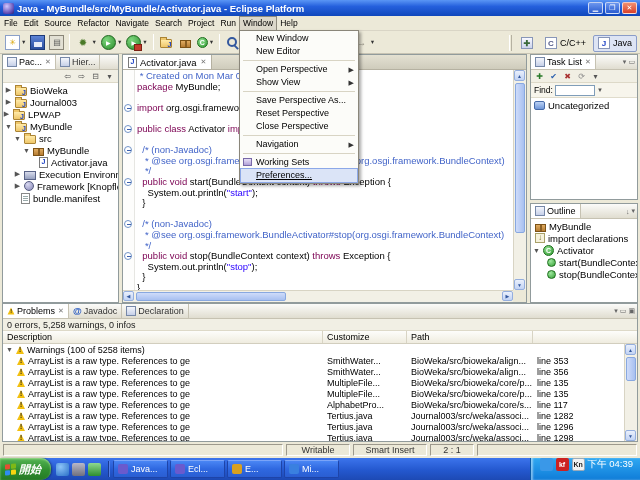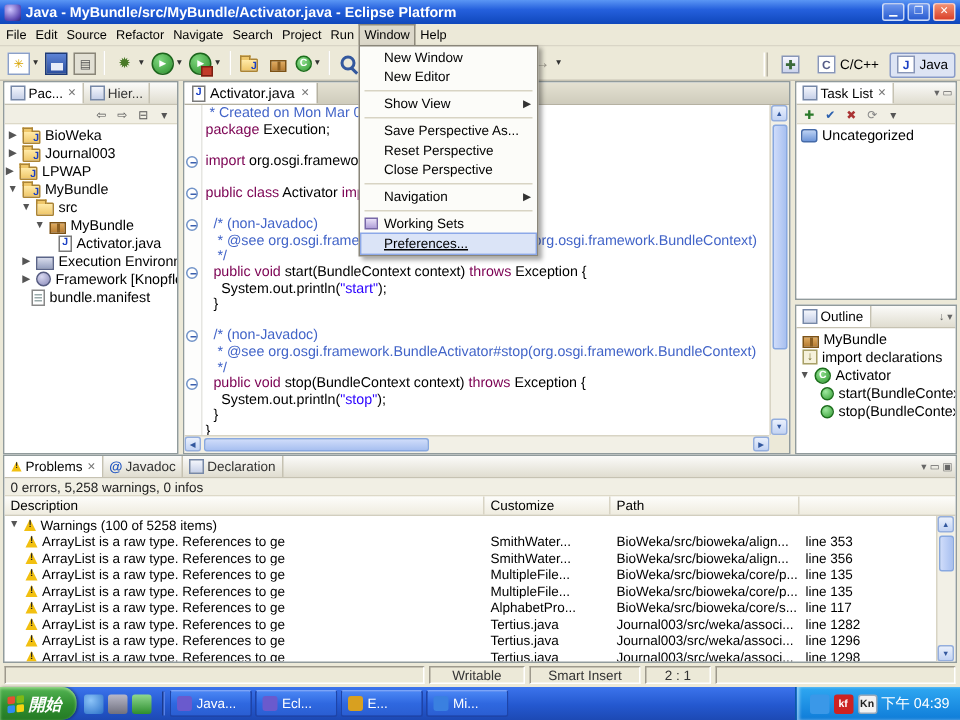--- a/index.html
+++ b/index.html
@@ -131,21 +131,21 @@
   .taskbar{position:absolute;left:0;top:458px;width:640px;height:22px;background:linear-gradient(#3c74ec,#2458cf 55%,#1d49b4);display:flex;align-items:center}
   .start{height:22px;flex:none;display:flex;align-items:center;gap:3px;padding:0 10px 0 5px;border-radius:0 10px 10px 0;background:linear-gradient(#55b555,#2f8e2f 55%,#257a25);box-shadow:inset 0 1px 2px #9fdc8f, 1px 0 2px rgba(0,0,0,.4);color:#fff;font-weight:bold;font-style:italic;font-size:11px}
   .flag{width:11px;height:11px;display:grid;grid-template-columns:1fr 1fr;grid-template-rows:1fr 1fr;gap:1px;transform:skewY(-6deg)}
   .flag i{border-radius:1px}
   .f1{background:#e34f33}.f2{background:#7eb916}.f3{background:#2f8cf0}.f4{background:#f8d510}
   .ql{display:flex;align-items:center;gap:3px;padding:0 5px}
   .qli{width:13px;height:13px;border-radius:2px}
   .tbsep{width:2px;height:16px;background:#1a3a90;border-right:1px solid #5580e8;margin:0 2px}
   .taskbtn{width:55px;height:18px;margin:0 1px;flex:none;display:flex;align-items:center;gap:3px;padding:0 4px;border-radius:2px;border:1px solid #1e44a8;border-top-color:#7aa4f8;background:linear-gradient(#4a86f4,#2f68e0 50%,#2a5ed2);color:#fff;font-size:9px;overflow:hidden;white-space:nowrap}
   .bicon{width:10px;height:10px;border-radius:2px;flex:none}
-  .tray{margin-left:auto;height:22px;display:flex;align-items:center;gap:3px;padding:0 7px 0 9px;background:linear-gradient(#2fa8f2,#0f7cd8);border-left:1px solid #0a5aa8;box-shadow:inset 2px 0 2px rgba(255,255,255,.45)}
+  .tray{margin-left:auto;height:22px;display:flex;gap:3px;padding:0 7px 0 9px;background:linear-gradient(#2fa8f2,#0f7cd8);border-left:1px solid #0a5aa8;box-shadow:inset 2px 0 2px rgba(255,255,255,.45)}
   .trayicon{width:13px;height:13px;border-radius:2px;font-size:7px;font-weight:bold;color:#fff;display:flex;align-items:center;justify-content:center}
   .clock{color:#fff;font-size:9.5px;white-space:nowrap}
 </style>
 </head>
 <body>
 
 <div class="titlebar">
   <span class="app-icon"></span>
   <span class="title-text">Java - MyBundle/src/MyBundle/Activator.java - Eclipse Platform</span>
   <span class="win-btns">
@@ -333,21 +333,21 @@
       <div class="gutter">
           <div class="fold" style="top: 33.8px;"></div>
           <div class="fold" style="top: 55px;"></div>
           <div class="fold" style="top: 76.2px;"></div>
           <div class="fold" style="top: 108px;"></div>
           <div class="fold" style="top: 150.4px;"></div>
           <div class="fold" style="top: 182.2px;"></div>
         </div>
       <div class="code">
           <div><span class="tok-j"> * Created on Mon Mar 03 14:05:33 CST 2008</span></div>
-          <div><span class="tok-k">package</span><span class="tok-d"> Execution;</span></div>
+          <div><span class="tok-k">package</span><span class="tok-d"> MyBundle;</span></div>
           <div>&nbsp;</div>
           <div><span class="tok-k">import</span><span class="tok-d"> org.osgi.framework.BundleActivator;</span></div>
           <div>&nbsp;</div>
           <div><span class="tok-k">public class </span><span class="tok-d">Activator </span><span class="tok-k">implements</span><span class="tok-d"> BundleActivator {</span></div>
           <div>&nbsp;</div>
           <div><span class="tok-j">	/* (non-Javadoc)</span></div>
           <div><span class="tok-j">	 * @see org.osgi.framework.BundleActivator#start(org.osgi.framework.BundleContext)</span></div>
           <div><span class="tok-j">	 */</span></div>
           <div><span class="tok-d">	</span><span class="tok-k">public void </span><span class="tok-d">start(BundleContext context) </span><span class="tok-k">throws</span><span class="tok-d"> Exception {</span></div>
           <div><span class="tok-d">		System.out.println(</span><span class="tok-s">"start"</span><span class="tok-d">);</span></div>
@@ -388,20 +388,25 @@
           <span>▾</span>
           <span>▭</span>
         </span>
       </div>
       <div class="viewtb" style="justify-content:flex-start">
         <span class="tbmini" style="color:#2a7a2a">✚</span>
         <span class="tbmini" style="color:#2a5fae">✔</span>
         <span class="tbmini" style="color:#a33">✖</span>
         <span class="tbmini" style="color:#888">⟳</span>
         <span class="tbmini">▾</span>
+      </div>
+      <div style="height:15px;display:flex;align-items:center;gap:2px;padding:0 3px;background:#f7f5ec;border-bottom:1px solid #e0dccc;font-size:8.5px">
+        <span>Find:</span>
+        <input style="width: 40px; height: 11px; border: 1px solid rgb(127, 157, 185); font-size: 8px;">
+        <span style="font-size:6px;color:#555">▼</span>
       </div>
       <div class="treearea">
         <div class="trow" style="padding-left:3px">
           <span class="ic-cat"></span>
           <span>Uncategorized</span>
         </div>
       </div>
     </div>
 
     <div class="view" style="flex:1">
@@ -439,20 +444,21 @@
           </div>
       </div>
     </div>
   </div>
 </div>
 
 <div class="dropdown" style="left: 239px;">
   <div class="mi"><span>New Window</span></div>
   <div class="mi"><span>New Editor</span></div>
   <div class="msep"></div>
+  <div class="mi"><span>Open Perspective</span><span class="arrow">▶</span></div>
   <div class="mi"><span>Show View</span><span class="arrow">▶</span></div>
   <div class="msep"></div>
   <div class="mi"><span>Save Perspective As...</span></div>
   <div class="mi"><span>Reset Perspective</span></div>
   <div class="mi"><span>Close Perspective</span></div>
   <div class="msep"></div>
   <div class="mi"><span>Navigation</span><span class="arrow">▶</span></div>
   <div class="msep"></div>
   <div class="mi"><span class="micon"></span><span>Working Sets</span></div>
   <div class="mi hl"><span>Preferences...</span></div>

